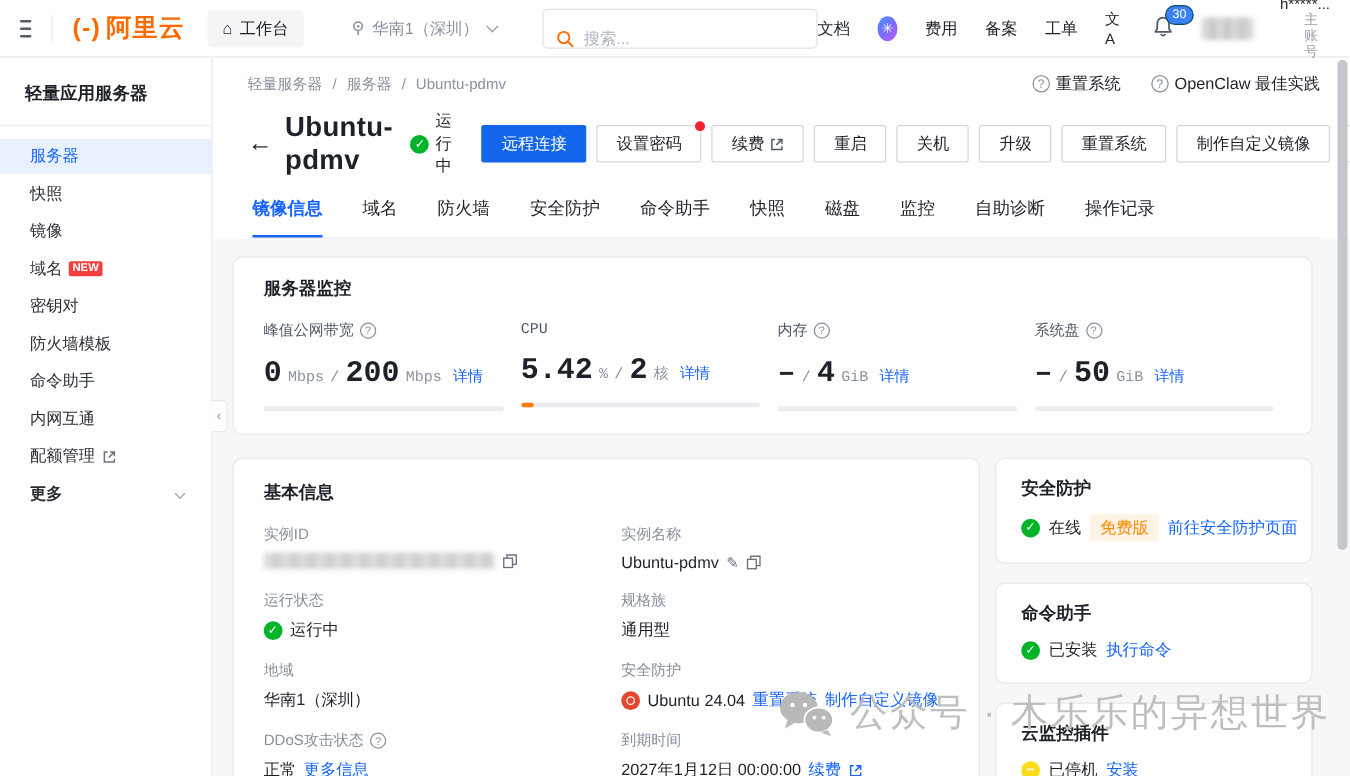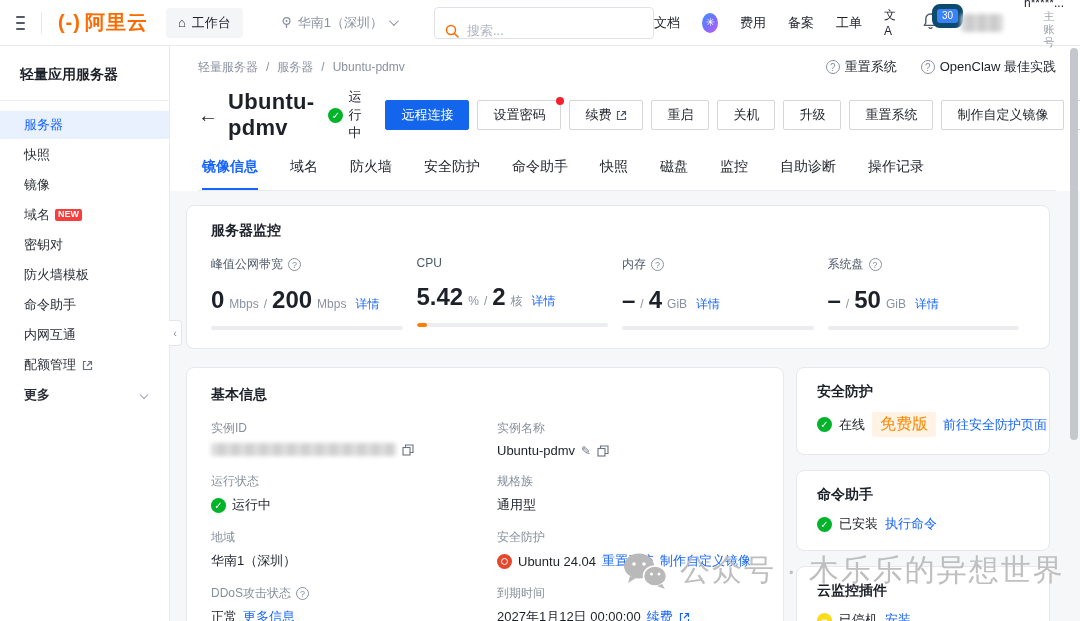--- a/index.html
+++ b/index.html
@@ -20,21 +20,21 @@
   .pin { width:11px; height:13px; }
   .chev { width:7px; height:7px; border-right:1.5px solid #8a919f; border-bottom:1.5px solid #8a919f; transform:rotate(45deg) translateY(-2px); display:inline-block; }
   .search { margin-left:38px; width:422px; height:32px; border:1px solid #dfe2e8; border-radius:4px; display:flex; align-items:flex-end; padding:0 10px; gap:8px; background:#fff; }
   .search input { border:none; outline:none; flex:1; font-size:13px; color:#1d2129; background:transparent; }
   .search input::placeholder { color:#adb3bf; }
   .tb-right { margin-left:auto; display:flex; align-items:center; gap:22px; }
   .tb-link { color:#1d2129; cursor:pointer; white-space:nowrap; }
   .ai-ball { width:20px; height:20px; border-radius:50%; background:linear-gradient(135deg,#4a8cff 10%,#7d6bff 55%,#c95bf5 100%); color:#fff; font-size:11px; display:flex; align-items:center; justify-content:center; cursor:pointer; }
   .lang { color:#1d2129; font-size:12px; cursor:pointer; border-bottom:1px solid transparent; }
   .bell-wrap { position:relative; cursor:pointer; }
-  .badge { position:absolute; top:-8px; left:10px; background:#3b82f6; color:#fff; font-size:10px; line-height:1; padding:2px 5px; border-radius:8px; border:5px solid #0c4a6e; }
+  .badge { position:absolute; top:-8px; left:10px; background:#3b82f6; color:#fff; font-size:10px; line-height:1; padding:2px 5px; border-radius:8px; border:1px solid #0c4a6e; }
   .account { display:flex; align-items:center; gap:6px; }
   .avatar { width:52px; height:18px; border-radius:3px; background:repeating-linear-gradient(90deg,#d8d8d8 0 6px,#c9c9c9 6px 12px); filter:blur(2px); }
   .acct-txt { display:flex; flex-direction:column; align-items:flex-end; line-height:1.2; }
   .acct-name { font-size:12px; color:#1d2129; }
   .acct-type { font-size:11px; color:#9aa0ac;margin-left:34px; }
 
   
   .sidebar { position:absolute; left:0; top:46px; bottom:0; width:170px; background:#fff; border-right:1px solid #e8eaed; z-index:4; }
   .sb-title { font-size:14px; font-weight:bold; padding:20px 0 16px 20px; }
   .sb-divider { height:1px; background:#eceef1; }
@@ -68,21 +68,21 @@
   .tabs { display:flex; gap:32px; margin-top:16px; border-bottom:1px solid #e8eaed; padding-left:4px; }
   .tab { font-size:14px; padding-bottom:12px; cursor:pointer; color:#1d2129; border-bottom:2px solid transparent; white-space:nowrap; }
   .tab.active { color:#1765ff; font-weight:bold; border-bottom-color:#1765ff; }
 
   .gray { flex:1; background:#f6f7f9; padding:14px 30px 0 16px; overflow:hidden; }
   .card { background:#fff; border:1px solid #e6e8ec; border-radius:8px; }
 
   
   .monitor { padding:16px 16px 18px 24px; }
   .card-title { font-size:14px; font-weight:bold; }
-  .metrics { display:grid; grid-template-columns:repeat(4,1fr); gap:0; margin-top:16px; }
+  .metrics { display:grid; grid-template-columns:repeat(4,1fr); gap:0; margin-top:16px;font-family:Liberation Mono, monospace; }
   .m-label { font-size:12px; color:#4e5969; display:flex; align-items:center; gap:5px; }
   .m-label .q { width:13px; height:13px; font-size:9px; }
   .m-value { margin-top:13px; display:flex; align-items:baseline; gap:5px; white-space:nowrap; }
   .big { font-size:24px; font-weight:bold; color:#1d2129; }
   .unit,.sep { font-size:12px; color:#8a919f; }
   .detail { font-size:12px; margin-left:4px; }
   .bar { margin-top:12px; height:4px; background:#ebedf0; border-radius:2px; margin-right:14px; overflow:hidden; }
   .fill { height:100%; background:#ff7d00; border-radius:2px; width:0; }
 
   
@@ -95,21 +95,21 @@
   .f-value { font-size:13px; color:#1d2129; display:flex; align-items:center; gap:6px; flex-wrap:wrap; }
   .blur-pill { height:13px; border-radius:2px; background:repeating-linear-gradient(90deg,#dcdcdc 0 7px,#cfcfcf 7px 14px); filter:blur(2px); display:inline-block; }
   .copy-ic,.edit-ic { color:#6b7280; cursor:pointer; font-size:12px; display:inline-flex; }
   .ubuntu { width:15px; height:15px; border-radius:50%; background:#e4472b; display:inline-flex; align-items:center; justify-content:center; flex:none; }
   .ubuntu i { width:7px; height:7px; border:1.5px solid #fff; border-radius:50%; display:block; }
 
   .side-col { width:254px; display:flex; flex-direction:column; gap:15px; flex:none; }
   .side-card { padding:15px 20px 17px; }
   .sc-row { margin-top:11px; display:flex; align-items:center; gap:7px; font-size:13px; white-space:nowrap; }
   .warn-dot { width:15px; height:15px; border-radius:50%; background:#fadc19; color:#fff; font-size:11px; font-weight:bold; display:inline-flex; align-items:center; justify-content:center; }
-  .free-badge { background:#fff3e5; color:#ff8800; font-size:16px; padding:2px 8px; border-radius:2px; }
+  .free-badge { background:#fff3e5; color:#ff8800; font-size:13px; padding:2px 8px; border-radius:2px; }
 
   
   .watermark { position:absolute; left:622px; top:550px; display:flex; align-items:center; gap:12px; color:#bfbfbf; font-size:30px; letter-spacing:2px; z-index:9; white-space:nowrap; pointer-events:none; }
 
   
   .scrollbar { position:absolute; right:2px; top:48px; width:8px; height:570px; z-index:10; }
   .thumb { width:8px; height:392px; background:#c4c7cc; border-radius:4px; }
 </style>
 </head>
 <body>

